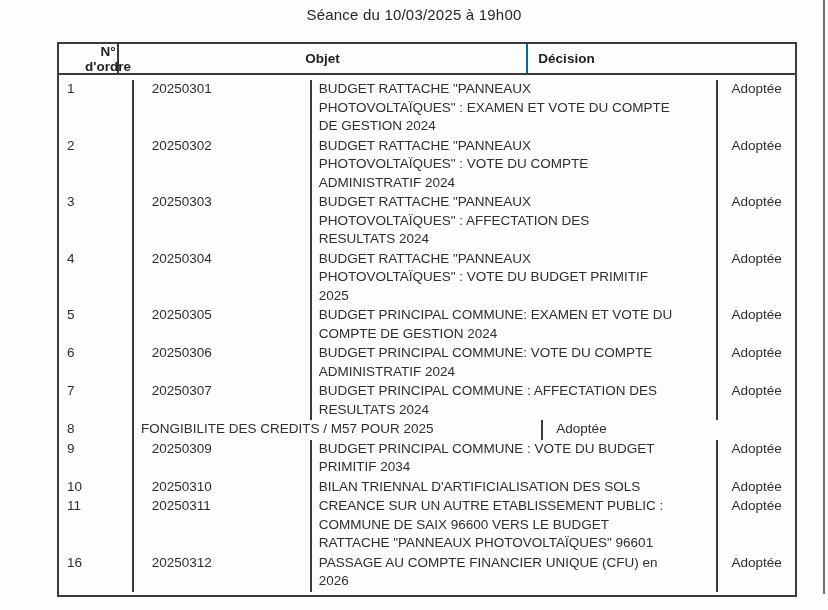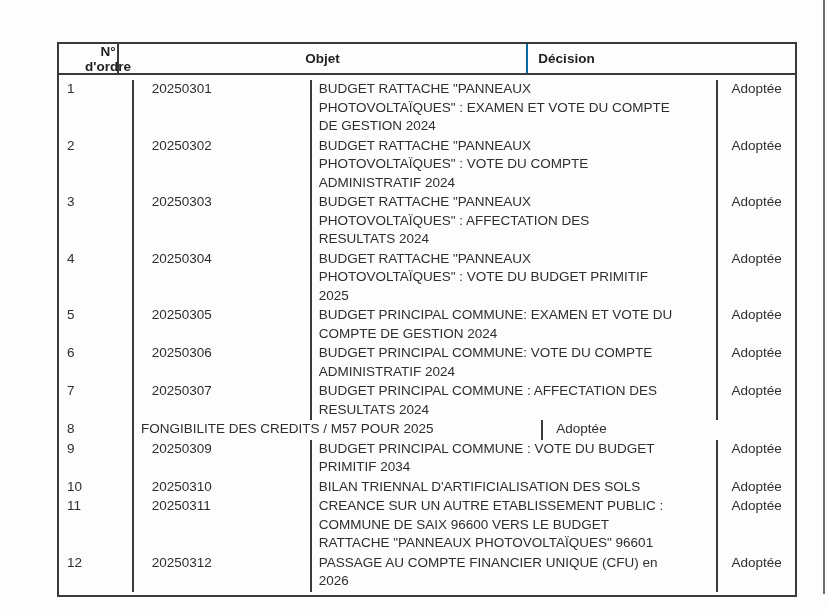--- a/index.html
+++ b/index.html
@@ -66,20 +66,21 @@
     left: 823px; top: 0;
     width: 2px; height: 594px;
     background: #6d6d6d;
   }
 </style>
 </head>
 <body>
 
 <div class="page">
 
+  <div class="doc-title">Séance du 10/03/2025 à 19h00</div>
 
   <div class="decisions-table">
     <div class="thead">
       <div class="hcell h-ordre">N° d'ordre</div>
       <div class="hcell h-objet">Objet</div>
       <div class="hcell h-decision">Décision</div>
     </div>
     <div class="tbody" id="tbody">
   <div class="trow">
     <div class="cell c-ordre">1</div>
@@ -165,21 +166,21 @@
   <div class="trow">
     <div class="cell c-ordre">11</div>
     <div class="cell c-acte">20250311</div>
     <div class="cell c-objet">CREANCE SUR UN AUTRE ETABLISSEMENT PUBLIC :
 COMMUNE DE SAIX 96600 VERS LE BUDGET
 RATTACHE "PANNEAUX PHOTOVOLTAÏQUES" 96601</div>
     <div class="cell c-decision">Adoptée</div>
   </div>
 
   <div class="trow">
-    <div class="cell c-ordre">12</div>
+    <div class="cell c-ordre">16</div>
     <div class="cell c-acte">20250312</div>
     <div class="cell c-objet">PASSAGE AU COMPTE FINANCIER UNIQUE (CFU) en
 2026</div>
     <div class="cell c-decision">Adoptée</div>
   </div>
 </div>
   </div>
 
   <div class="page-edge-line"></div>
 

